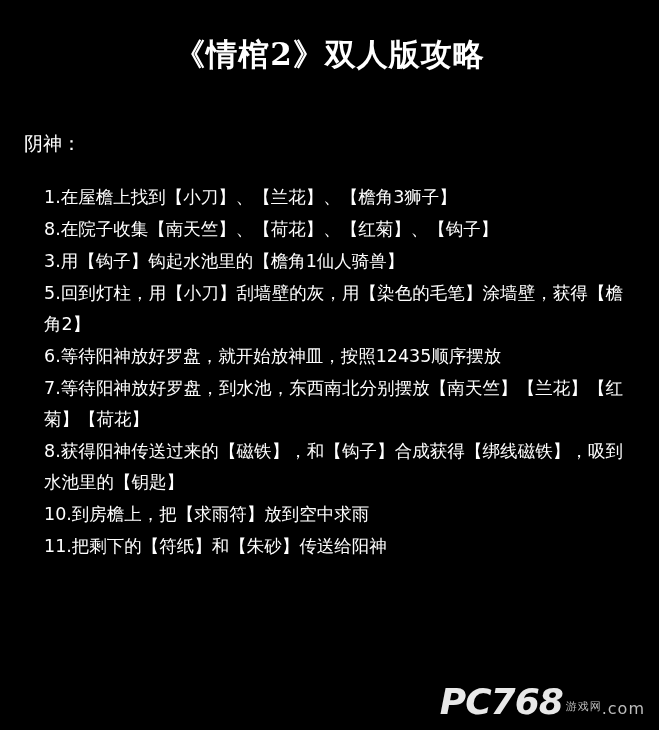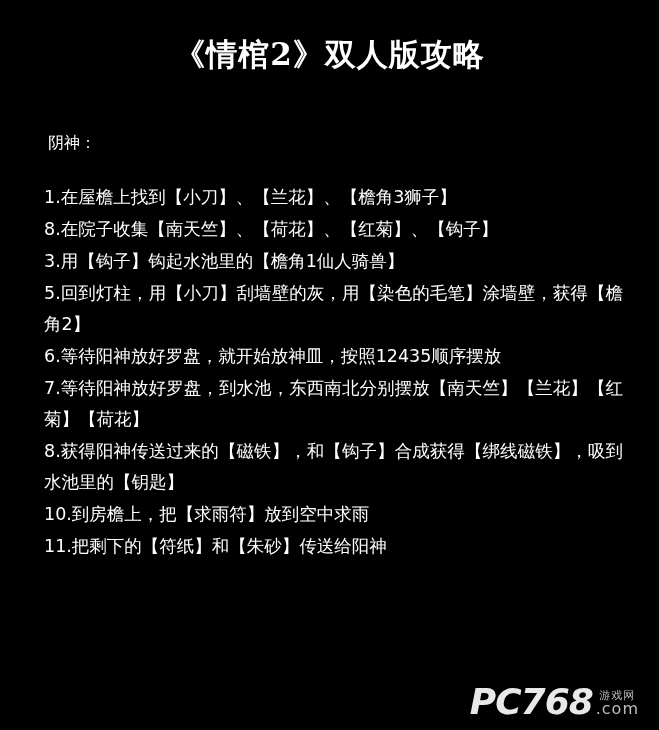--- a/index.html
+++ b/index.html
@@ -29,61 +29,60 @@
     font-family: "DejaVu Serif", "Liberation Serif", serif;
     font-weight: bold;
     font-size: 31px;
     line-height: 48px;
     letter-spacing: 1px;
     color: #ffffff;
     white-space: nowrap;
   }
   .section-label {
     margin-top: 52px;
-    margin-left: 48px;
-    font-size: 16px;
+    margin-left: 24px;
+    font-size: 19px;
     line-height: 26px;
     color: #ffffff;
   }
   .steps {
     margin-top: 26px;
     margin-left: 44px;
     margin-right: 36px;
   }
   .step {
     font-size: 17.5px;
     line-height: 31px;
     color: #ffffff;
     text-align: justify;
     margin-bottom: 1px;
   }
   .watermark {
     position: absolute;
-    right: 20px;
+    right: 14px;
     bottom: 10px;
     display: flex;
     align-items: flex-end;
     gap: 3px;
   }
   .wm-main {
     font-family: "DejaVu Sans", "Liberation Sans", sans-serif;
     font-weight: bold;
     font-style: italic;
     font-size: 36px;
     line-height: 36px;
     color: #e8e8e8;
     letter-spacing: -1px;
   }
   .wm-side {
     display: flex;
-    flex-direction: column;
+    flex-direction: row;
     justify-content: flex-end;
     line-height: 1;
     padding-bottom: 3px;
-    text-align: center;
   }
   .wm-cn {
     font-size: 11px;
     color: #bdbdbd;
     letter-spacing: 1px;
   }
   .wm-com {
     font-size: 16px;
     color: #bdbdbd;
     letter-spacing: 1px;

